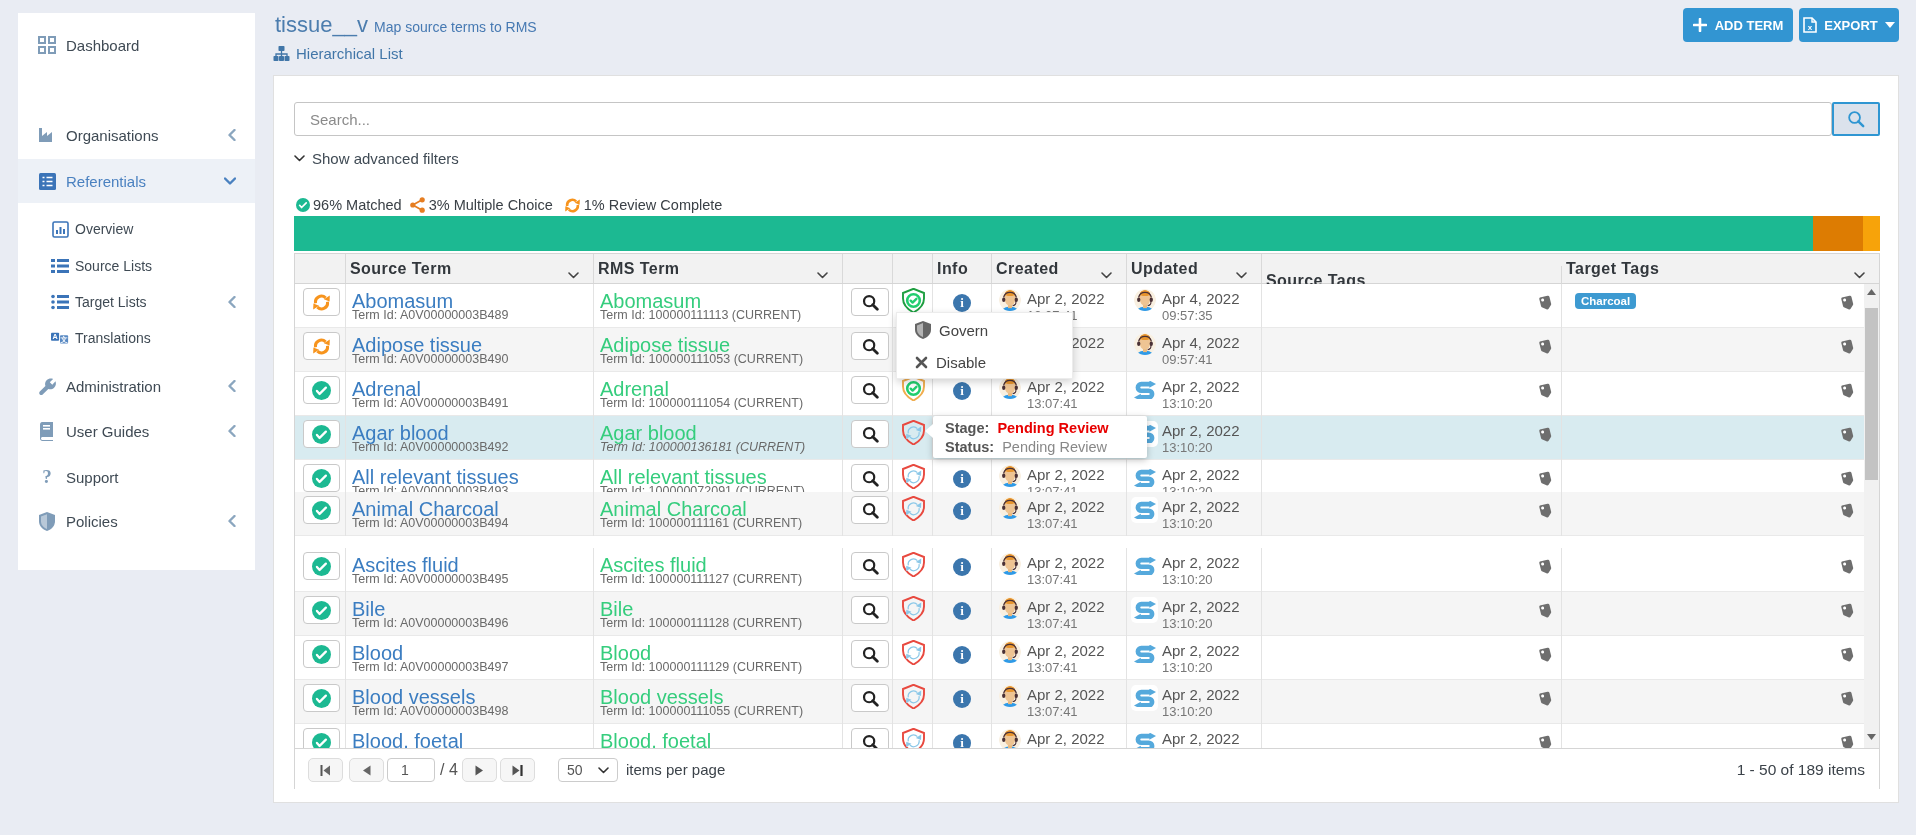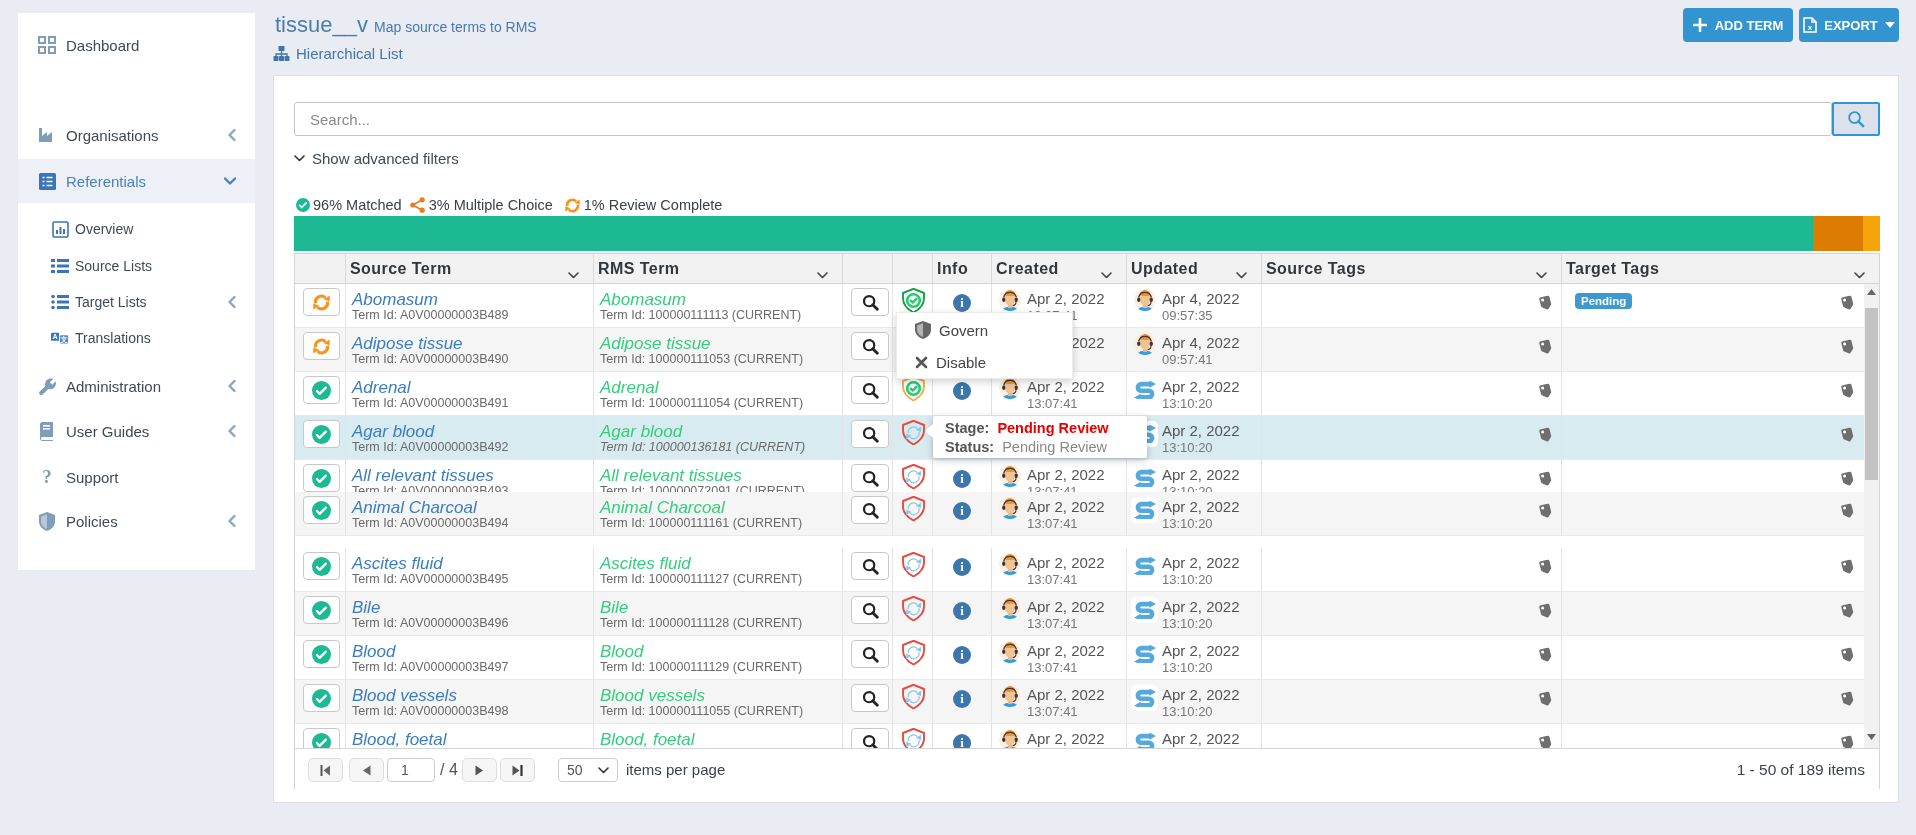--- a/index.html
+++ b/index.html
@@ -29,21 +29,21 @@
 .tbl { position:absolute; left:20px; top:177px; width:1586px; height:536px; border:1px solid #d5d5d5; background:#fff; }
 .thead { position:absolute; left:0; top:0; width:1584px; height:30px; background:#f2f2f2; border-bottom:1px solid #d5d5d5; }
 .th { position:absolute; top:0; height:29px; display:flex; align-items:center; font-size:16px; font-weight:bold; color:#32373c; }
 .th .hchev { position:absolute; right:14px; top:11px; }
 .thb { border-right:1px solid #d9d9d9; }
 .tbody { position:absolute; left:0; top:30px; width:1584px; height:464px; overflow:hidden; }
 .row { position:absolute; left:0; width:1569px; height:44px; background:#fff; border-bottom:1px solid #e9e9e9; }
 .row.alt { background:#f5f5f5; }
 .row.hl { background:#d8ebf0; }
 .cb { position:absolute; top:0; height:44px; border-right:1px solid #e3e3e3; }
-.term-link { position:absolute; top:6px; font-size:17px; white-space:nowrap;font-style:italic; }
+.term-link { position:absolute; top:6px; font-size:20px; white-space:nowrap; }
 .term-id { position:absolute; top:24px; font-size:12.5px; color:#6a6a6a; white-space:nowrap; }
 .blue { color:#3b7dc1; }
 .green { color:#35cd7d; }
 .sbtn { position:absolute; left:8px; top:4px; width:37px; height:28px; background:#fff; border:1px solid #c9c9c9; border-radius:4px; display:flex; align-items:center; justify-content:center; }
 .mbtn { position:absolute; left:556px; top:4px; width:38px; height:28px; background:#fff; border:1px solid #c9c9c9; border-radius:4px; display:flex; align-items:center; justify-content:center; }
 .shld { position:absolute; left:606px; top:4px; width:25px; height:25px; }
 .info { position:absolute; left:658px; top:10px; width:18px; height:18px; border-radius:50%; background:#3b76ad; color:#fff; font-weight:bold; font-size:13px; display:flex; align-items:center; justify-content:center; font-family:"Liberation Serif",serif; }
 .avat { position:absolute; top:5px; width:22px; height:22px; }
 .dt1 { position:absolute; top:6px; font-size:15px; color:#555; white-space:nowrap; }
 .dt2 { position:absolute; top:24px; font-size:13px; color:#777; }
@@ -300,21 +300,21 @@
           <span class="hchev"><svg width="11" height="7" viewBox="0 0 11 7">
               <path d="M1 1l4.5 4.5L10 1" stroke="#444" stroke-width="1.6" fill="none" stroke-linecap="round" stroke-linejoin="round"></path>
             </svg></span>
         </div>
 <div class="th thb" style="left:832px; width:135px;">
           <span style="margin-left:4px; letter-spacing:0.45px;">Updated</span>
           <span class="hchev"><svg width="11" height="7" viewBox="0 0 11 7">
               <path d="M1 1l4.5 4.5L10 1" stroke="#444" stroke-width="1.6" fill="none" stroke-linecap="round" stroke-linejoin="round"></path>
             </svg></span>
         </div>
-<div class="th thb" style="left:967px; width:300px;">
+<div class="th thb" style="left:967px; width:300px;margin-top:12px;">
           <span style="margin-left:4px; letter-spacing:0.45px;">Source Tags</span>
           <span class="hchev"><svg width="11" height="7" viewBox="0 0 11 7">
               <path d="M1 1l4.5 4.5L10 1" stroke="#444" stroke-width="1.6" fill="none" stroke-linecap="round" stroke-linejoin="round"></path>
             </svg></span>
         </div>
 <div class="th " style="left:1267px; width:317px;">
           <span style="margin-left:4px; letter-spacing:0.45px;">Target Tags</span>
           <span class="hchev"><svg width="11" height="7" viewBox="0 0 11 7">
               <path d="M1 1l4.5 4.5L10 1" stroke="#444" stroke-width="1.6" fill="none" stroke-linecap="round" stroke-linejoin="round"></path>
             </svg></span>
@@ -406,21 +406,21 @@
                 <path fill="#6e6e6e" d="M3.3 1.4 H11.0 A1.7 1.7 0 0 1 12.7 3.1 V10 a1.7 1.7 0 0 1 -0.5 1.2 L9.0 14.3 a1.6 1.6 0 0 1 -2.2 0 L2.8 11.2 a1.7 1.7 0 0 1 -0.5 -1.2 V3.1 A1.7 1.7 0 0 1 3.3 1.4 Z"></path>
                 <circle cx="5.3" cy="4.4" r="1.5" fill="#fff"></circle>
               </g>
             </svg></div>
 <div class="tag-ic" style="left:1545px;"><svg width="15" height="15" viewBox="0 0 15 15">
               <g transform="rotate(-14 7.5 7.5)">
                 <path fill="#6e6e6e" d="M3.3 1.4 H11.0 A1.7 1.7 0 0 1 12.7 3.1 V10 a1.7 1.7 0 0 1 -0.5 1.2 L9.0 14.3 a1.6 1.6 0 0 1 -2.2 0 L2.8 11.2 a1.7 1.7 0 0 1 -0.5 -1.2 V3.1 A1.7 1.7 0 0 1 3.3 1.4 Z"></path>
                 <circle cx="5.3" cy="4.4" r="1.5" fill="#fff"></circle>
               </g>
             </svg></div>
-<div style="position:absolute; left:1280px; top:9px; background:#3d9ad1; color:#fff; font-size:11.5px; font-weight:bold; border-radius:4px; padding:2px 6px;">Pending</div>
+<div style="position:absolute; left:1280px; top:9px; background:#3d9ad1; color:#fff; font-size:11.5px; font-weight:bold; border-radius:4px; padding:2px 6px;">Charcoal</div>
 </div>
 <div class="row alt" style="top:44px;">
 <div class="cb" style="left:50px; width:1px;"></div>
 <div class="cb" style="left:298px; width:1px;"></div>
 <div class="cb" style="left:547px; width:1px;"></div>
 <div class="cb" style="left:597px; width:1px;"></div>
 <div class="cb" style="left:637px; width:1px;"></div>
 <div class="cb" style="left:696px; width:1px;"></div>
 <div class="cb" style="left:831px; width:1px;"></div>
 <div class="cb" style="left:966px; width:1px;"></div>

